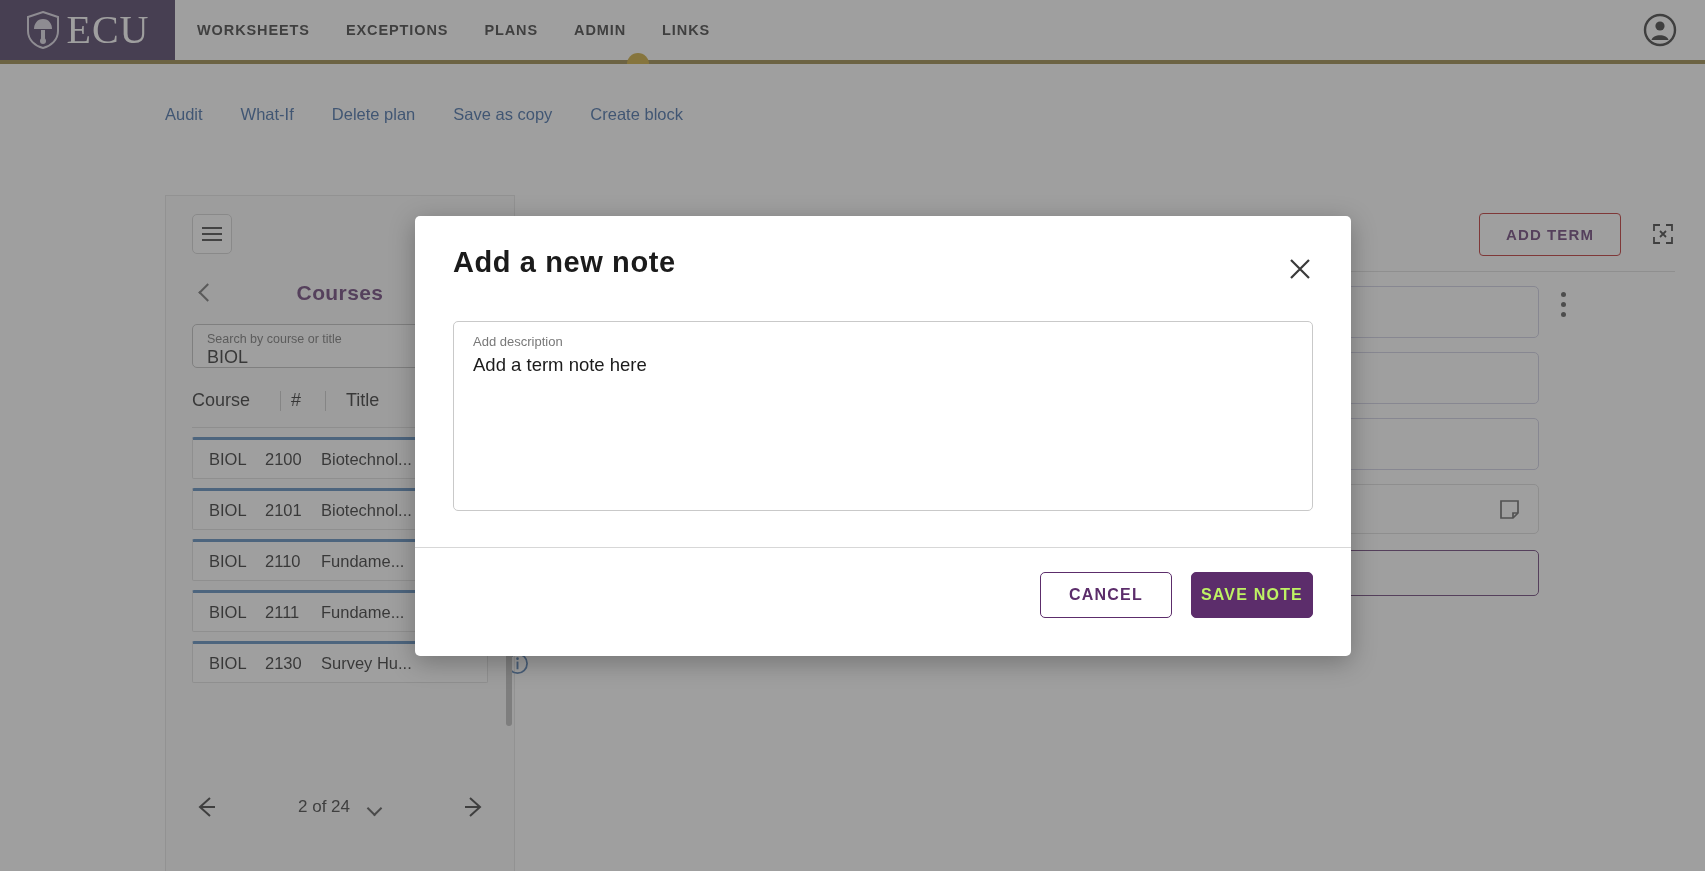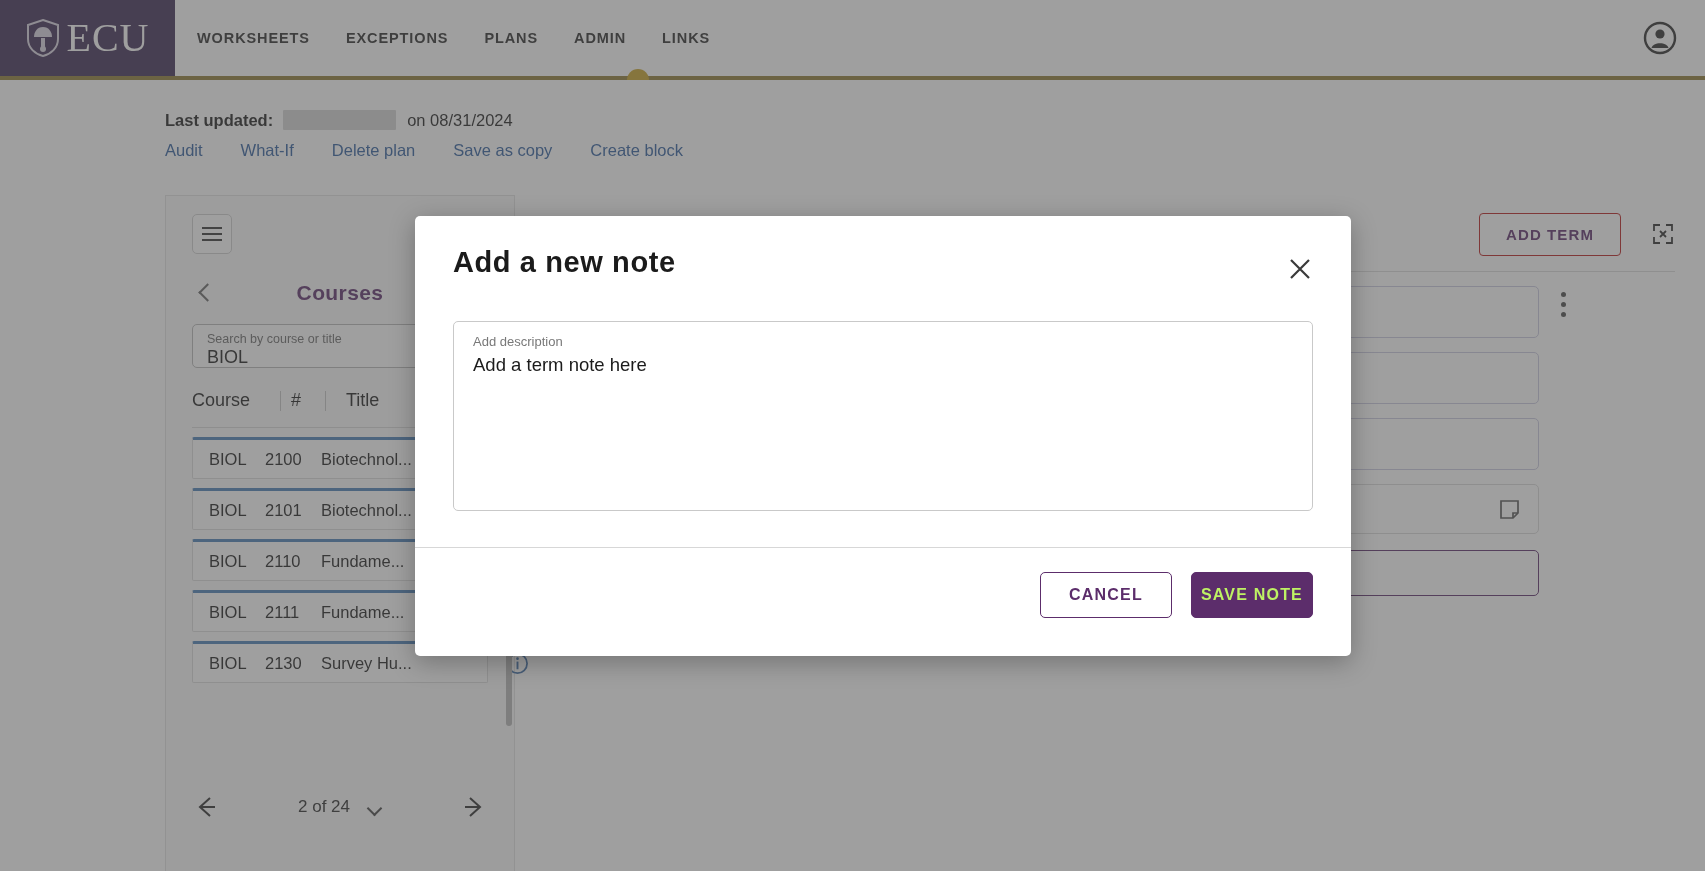--- a/index.html
+++ b/index.html
@@ -13,21 +13,21 @@
 
   
   .app {
     position: absolute; inset: 0;
     background: #ffffff;
   }
 
   
   .topnav {
     position: relative;
-    height: 80px;
+    height: 64px;
     background: #ffffff;
     display: flex;
     align-items: stretch;
     border-bottom: 4px solid #8e7b33;
   }
   .brand {
     width: 175px;
     background: #3d2a54;
     display: flex; align-items: center; justify-content: center;
     gap: 7px;
@@ -392,25 +392,20 @@
     <div class="profile">
       <svg class="avatar-ico" viewBox="0 0 34 34">
         <circle cx="17" cy="17" r="15" fill="none" stroke="#2c2c2c" stroke-width="2.4"></circle>
         <circle cx="17" cy="13" r="4.6" fill="#2c2c2c"></circle>
         <path d="M8.5 27 C9.5 20.5 24.5 20.5 25.5 27 Z" fill="#2c2c2c"></path>
       </svg>
     </div>
   </div>
 
   <div class="meta">
-    <div class="meta-line">
-      <span class="meta-label">Last updated:</span>
-      <span class="redact"></span>
-      <span>on 08/31/2024</span>
-    </div>
     <div class="meta-links">
       <span class="meta-link">Audit</span>
       <span class="meta-link">What-If</span>
       <span class="meta-link">Delete plan</span>
       <span class="meta-link">Save as copy</span>
       <span class="meta-link">Create block</span>
     </div>
   </div>
 
   <div class="board">

